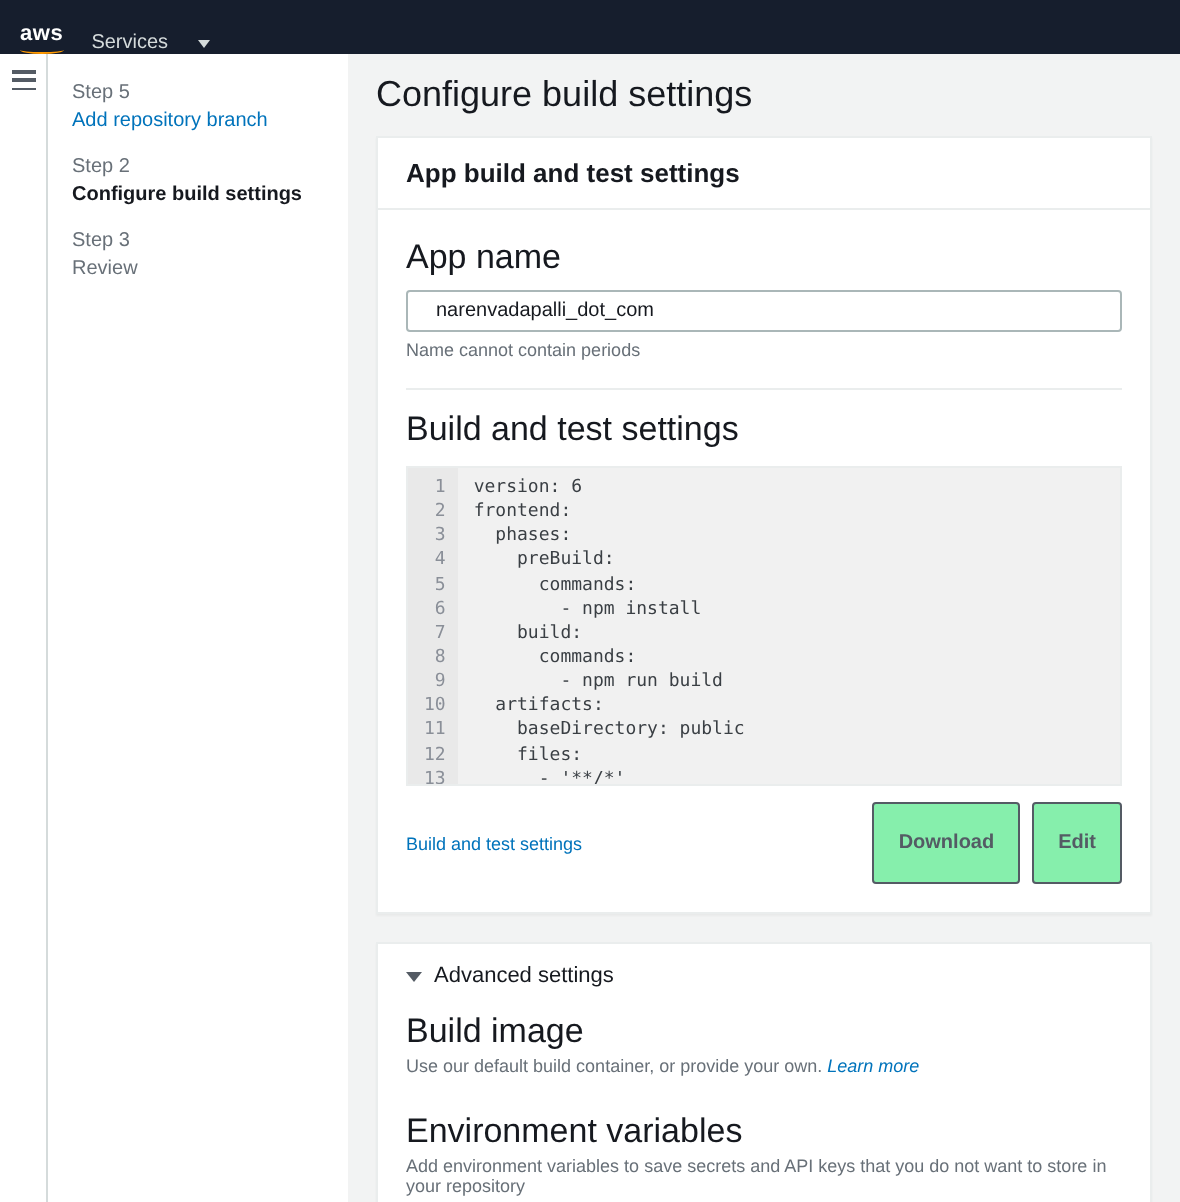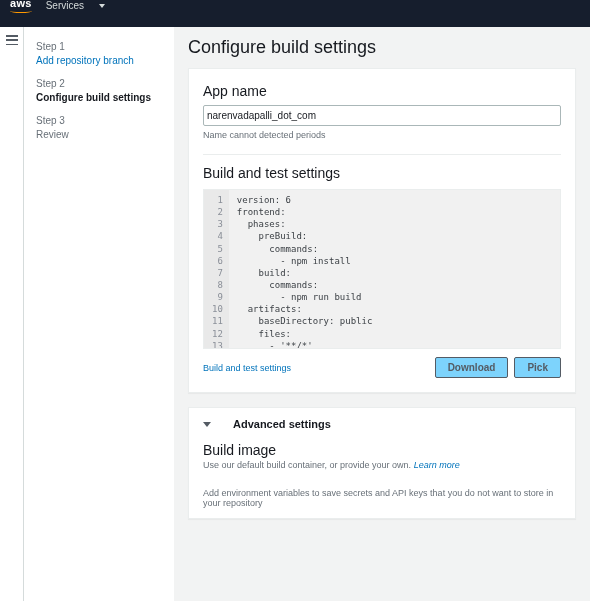--- a/index.html
+++ b/index.html
@@ -25,21 +25,21 @@
     height: 601px;
     overflow: hidden;
     position: relative;
   }
 
   
   .aws-header {
     height: 27px;
     background: var(--aws-dark);
     display: flex;
-    align-items: flex-start;
+    align-items: flex-end;
     padding: 0 10px;
     gap: 14px;
   }
   .aws-logo {
     display: flex;
     flex-direction: column;
     line-height: 0.7;
     color: #fff;
     font-size: 11px;
     font-weight: 600;
@@ -123,27 +123,27 @@
     padding: 10px 14px;
     border-bottom: 1px solid #eaeded;
     font-size: 13px;
     font-weight: 700;
   }
   .panel-body {
     padding: 10px 14px 14px 14px;
   }
   .panel-body.tight-bottom { padding-bottom: 10px; }
 
-  .field-label { font-size: 14px; color: var(--text-primary); margin-top: 4px; }
+  .field-label { font-size: 17px; color: var(--text-primary); margin-top: 4px; }
   .field-desc { font-size: 9px; color: var(--text-secondary); margin-top: 2px; }
   .field-desc a { color: var(--link-blue); text-decoration: none; font-style: italic; }
 
   input[type="text"] {
     width: 100%;
-    padding: 4px 3px;
+    padding: 4px 14px;
     font-size: 10px;
     border: 1px solid #aab7b8;
     border-radius: 2px;
     margin-top: 6px;
     color: var(--text-primary);
     background: #fff;
   }
   input[type="text"]::placeholder { color: var(--text-muted); font-style: italic; }
 
   .hint { font-size: 9px; color: var(--text-secondary); margin-top: 4px; }
@@ -174,37 +174,37 @@
     padding: 4px 8px;
     white-space: pre;
     color: #3a3f44;
     flex: 1;
   }
 
   .btn-row { display: flex; justify-content: space-between; align-items: center; margin-top: 8px; }
   .btn-row .left { font-size: 9px; color: var(--link-blue); cursor: pointer; }
   .btn-row .right { display: flex; gap: 6px; }
   .btn {
-    background: #7dd3fc;
+    background: #86efac;
     border: 1px solid #545b64;
     color: #545b64;
     font-size: 10px;
-    padding: 4px 12px;
+    padding: 14px 12px;
     border-radius: 2px;
     cursor: pointer;
     font-weight: 600;
   }
 
   
   .expand-header {
     font-size: 11px;
-    font-weight: 700;
+    font-weight: 400;
     display: flex;
     align-items: center;
-    gap: 22px;
+    gap: 6px;
     cursor: pointer;
   }
   .expand-header .tri {
     width: 0;height:0;
     border-left:4px solid transparent;
     border-right:4px solid transparent;
     border-top:5px solid #545b64;
   }
 
   
@@ -230,43 +230,44 @@
 
   <div class="hamburger-col">
     <div class="hamburger">
       <span></span>
         <span></span>
         <span></span>
     </div>
   </div>
 
   <div class="sidebar">
-    <div class="step-label">Step 1</div>
+    <div class="step-label">Step 5</div>
     <div class="step-name">
       <a>Add repository branch</a>
     </div>
 
     <div class="step-label">Step 2</div>
     <div class="step-name current">Configure build settings</div>
 
     <div class="step-label">Step 3</div>
     <div class="step-name">
       <span class="static">Review</span>
     </div>
   </div>
 
   <div class="main">
 
     <h1>Configure build settings</h1>
 
     <div class="panel">
+      <div class="panel-header">App build and test settings</div>
       <div class="panel-body">
         <div class="field-label">App name</div>
         <input type="text" value="narenvadapalli_dot_com" style="">
-        <div class="hint">Name cannot detected periods</div>
+        <div class="hint">Name cannot contain periods</div>
 
         <hr class="section-divider">
 
         <div class="field-label">Build and test settings</div>
 
         <div class="code-block">
           <div class="gutter">1
 2
 3
 4
@@ -299,21 +300,21 @@
   cache:
     paths:
       - node_modules/**/*
 </div>
         </div>
 
         <div class="btn-row">
           <div class="left">Build and test settings</div>
           <div class="right">
             <button class="btn">Download</button>
-            <button class="btn">Pick</button>
+            <button class="btn">Edit</button>
           </div>
         </div>
       </div>
     </div>
 
     <div class="panel">
       <div class="panel-body tight-bottom">
         <div class="expand-header">
           <span class="tri"></span>
           <span>Advanced settings</span>
@@ -321,20 +322,21 @@
 
         <div style="margin-top:12px">
           <div class="field-label">Build image</div>
           <div class="field-desc">
             <span>Use our default build container, or provide your own.</span>
             <a>Learn more</a>
           </div>
         </div>
 
         <div style="margin-top:18px">
+          <div class="field-label">Environment variables</div>
           <div class="field-desc">Add environment variables to save secrets and API keys that you do not want to store in your repository</div>
 
         </div>
 
       </div>
     </div>
 
   </div>
 </div>
 

